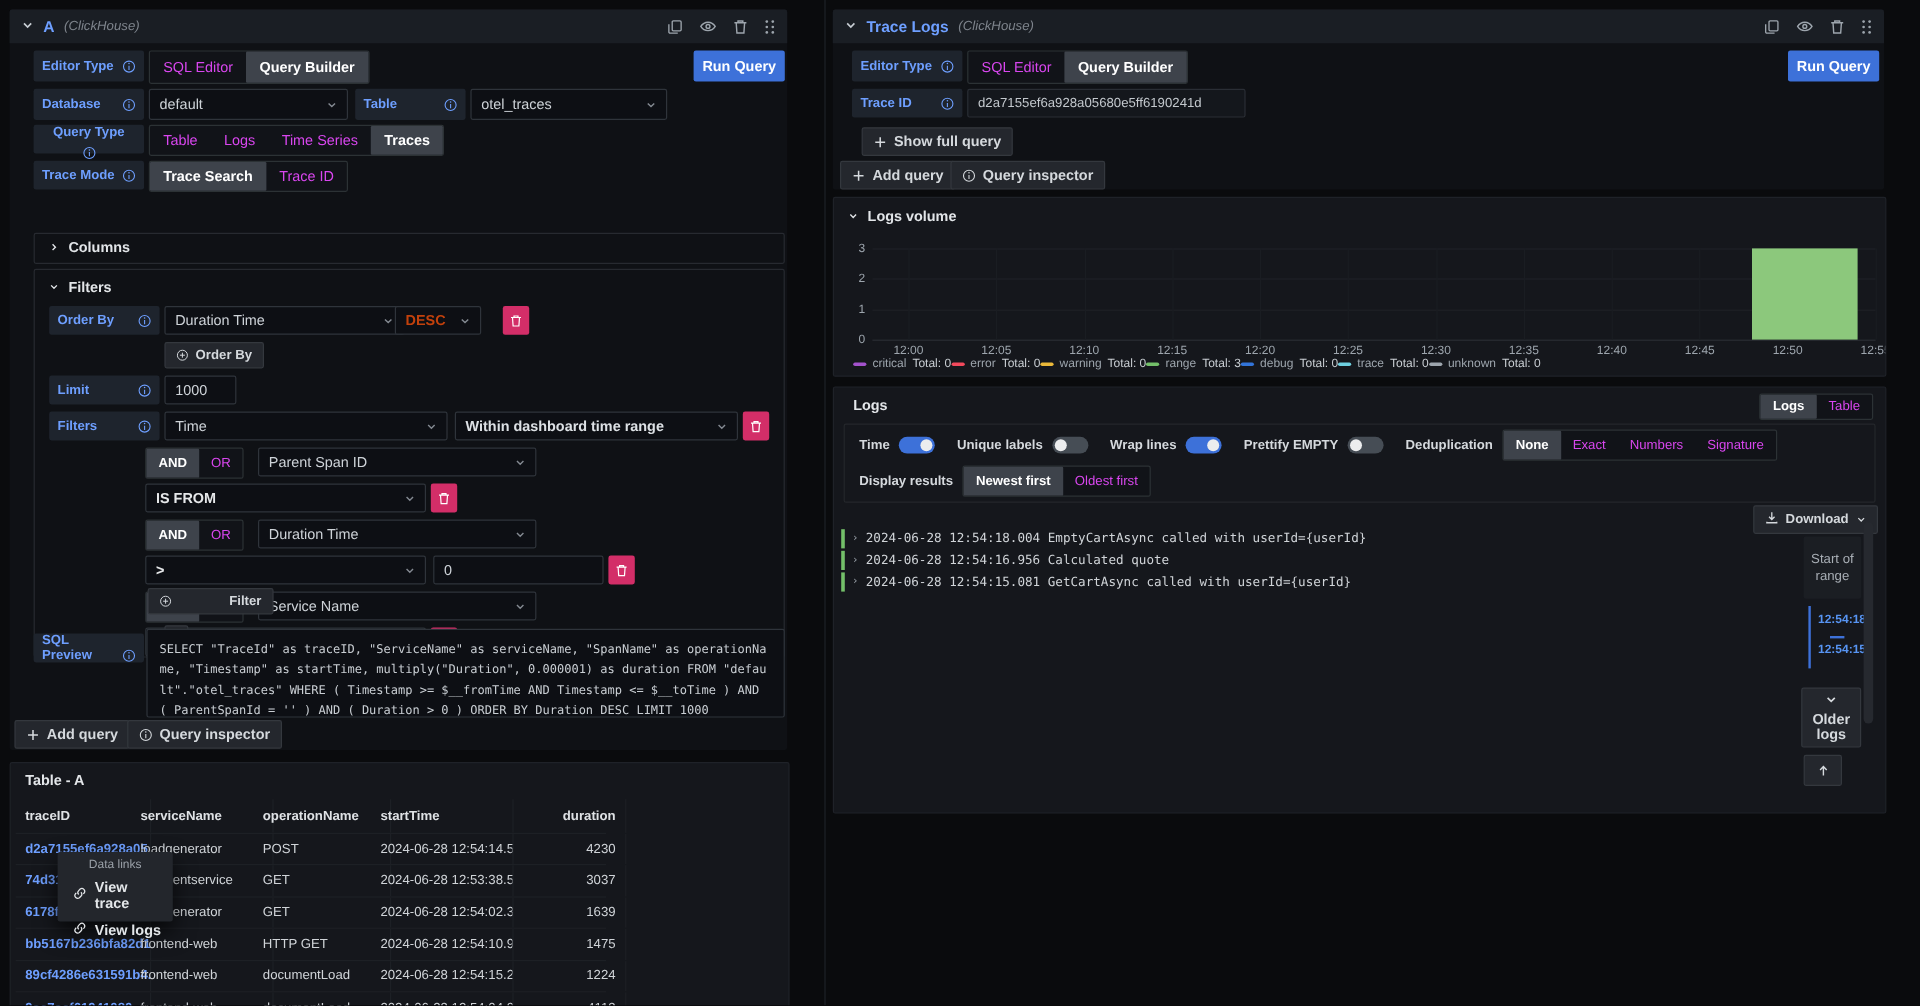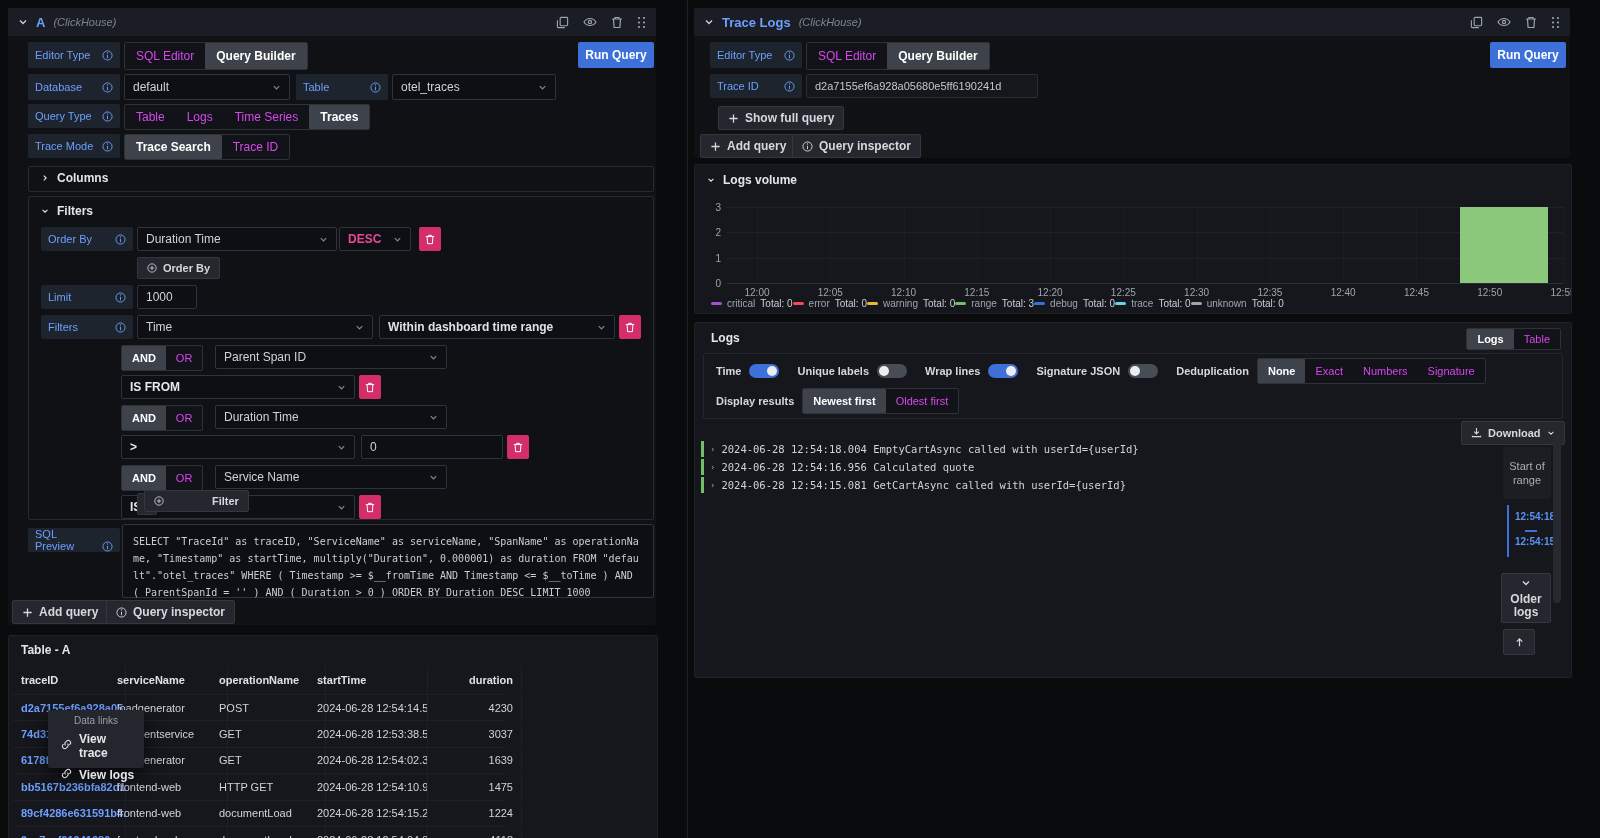--- a/index.html
+++ b/index.html
@@ -8,36 +8,36 @@
   .abs{position:absolute;}
   .pane{background:#0f1115;border-radius:2px;}
   .panel{background:#15171c;border:1px solid #1f2228;border-radius:2px;}
   .pane-header{position:absolute;left:0;top:0;right:0;height:28px;background:#1a1e24;border-radius:2px 2px 0 0;
        display:flex;align-items:center;padding:0 10px;gap:8px;}
   .pane-title{color:#6e9fff;font-size:13px;font-weight:700;}
   .pane-sub{color:#7e848c;font-size:11px;font-style:italic;}
   .hdr-icons{margin-left:auto;display:flex;align-items:center;gap:14px;color:#9da5ad;}
   .hdr-icons svg{display:block;}
   .chip{display:flex;align-items:center;justify-content:space-between;gap:6px;padding:0 7px;
-       background:#1e242d;border-radius:2px;color:#6e9fff;font-size:11px;font-weight:400;}
+       background:#1e242d;border-radius:2px;color:#6e9fff;font-size:11px;font-weight:700;}
   .chip .info{color:#6e9fff;display:flex;}
   .select,.tinput{display:flex;align-items:center;background:#0d0f14;border:1px solid #2f343b;border-radius:2px;
        padding:0 8px;font-size:12px;color:#ced3d8;}
   .select{justify-content:space-between;gap:6px;}
   .select .car{color:#848a92;display:flex;}
   .seg{display:inline-flex;align-items:stretch;border:1px solid #2c3235;border-radius:2px;background:#111318;}
   .seg .opt{padding:0 11px;display:flex;align-items:center;font-size:12px;color:#d946ef;font-weight:500;white-space:nowrap;border-radius:1px;}
   .seg .opt.active{background:#3e434b;color:#fff;font-weight:700;}
   .seg.sm .opt{font-size:11px;padding:0 10px;}
   .btn{display:inline-flex;align-items:center;gap:6px;background:#24272d;border:1px solid #34383e;border-radius:2px;
        color:#d5d9dd;font-size:11px;font-weight:600;padding:0 9px;white-space:nowrap;}
   .btn-blue{display:flex;align-items:center;justify-content:center;background:#3d71d9;border-radius:2px;
        color:#fff;font-size:12px;font-weight:600;}
   .btn-del{display:flex;align-items:center;justify-content:center;background:#d32e68;border-radius:2px;color:#fff;}
-  .collapse{border:1px solid #272a30;border-radius:2px;}
+  .collapse{border:1px solid #272a30;border-radius:2px;margin-top:28px;}
   .sec-title{display:flex;align-items:center;gap:8px;color:#e3e6e9;font-size:12px;font-weight:700;}
   .code{background:#0d0f14;border:1px solid #2f343b;border-radius:2px;padding:8px 10px;
        font-family:"DejaVu Sans Mono",monospace;font-size:10px;line-height:17px;color:#c9ced3;
        white-space:pre-wrap;word-break:break-all;}
   
   .t-head,.t-row{position:relative;height:100%;}
   .t-cell{position:absolute;top:0;height:100%;display:flex;align-items:center;padding:0 8px;font-size:11px;
        color:#d0d4d8;border-right:1px solid #1d2025;overflow:hidden;white-space:nowrap;}
   .t-cell.hd{font-weight:700;color:#dfe2e5;}
   .t-cell.link{color:#6e9fff;font-weight:600;}
@@ -166,21 +166,21 @@
     </div>
     <div class="abs select" style="left:384px;top:66px;width:146px;height:24px;">
       <span>otel_traces</span>
       <span class="car">
           <svg width="9" height="9" viewBox="0 0 10 10">
             <path d="M2 3.5 5 6.5 8 3.5" stroke="currentColor" stroke-width="1.3" fill="none"></path>
           </svg>
         </span>
     </div>
 
-    <div class="abs chip" style="left:20px;top:96px;width:78px;height:24px;">
+    <div class="abs chip" style="left:20px;top:96px;width:78px;height:24px;flex-direction:column;">
       <span>Query Type</span>
       <span class="info">
           <svg width="11" height="11" viewBox="0 0 12 12" fill="none" stroke="currentColor">
             <circle cx="6" cy="6" r="5"></circle>
             <path d="M6 5.2V9"></path>
             <circle cx="6" cy="3.2" r=".7" fill="currentColor" stroke="none"></circle>
           </svg>
         </span>
     </div>
     <div class="abs seg" style="left:116px;top:96px;height:24px;">
@@ -233,21 +233,21 @@
           </span>
       </div>
       <div class="abs select" style="left:108px;top:30px;width:182px;height:22px;">
         <span>Duration Time</span>
         <span class="car">
             <svg width="9" height="9" viewBox="0 0 10 10">
               <path d="M2 3.5 5 6.5 8 3.5" stroke="currentColor" stroke-width="1.3" fill="none"></path>
             </svg>
           </span>
       </div>
-      <div class="abs select" style="left:310px;top:30px;width:54px;height:22px;font-weight:700;color:#ec4899;">
+      <div class="abs select" style="left:300px;top:30px;width:54px;height:22px;font-weight:700;color:#c2410c;">
         <span>DESC</span>
         <span class="car">
             <svg width="9" height="9" viewBox="0 0 10 10">
               <path d="M2 3.5 5 6.5 8 3.5" stroke="currentColor" stroke-width="1.3" fill="none"></path>
             </svg>
           </span>
       </div>
       <div class="abs btn-del" style="left:390px;top:30px;width:22px;height:24px;">
         <svg width="10" height="11" viewBox="0 0 12 13" fill="none" stroke="#fff" stroke-width="1.2">
             <path d="M1 3h10M4 3V1.5h4V3M2.5 3l.6 8.5h5.8L9.5 3"></path>
@@ -383,21 +383,21 @@
           </span>
       </div>
       <div class="abs btn-del" style="left:330px;top:298px;width:22px;height:24px;">
         <svg width="10" height="11" viewBox="0 0 12 13" fill="none" stroke="#fff" stroke-width="1.2">
             <path d="M1 3h10M4 3V1.5h4V3M2.5 3l.6 8.5h5.8L9.5 3"></path>
           </svg>
       </div>
 
       <div class="abs btn" style="left:108px;top:296px;height:20px;top:296px;left:108px;" hidden=""></div>
     </div>
-    <div class="abs btn" style="left:136px;top:482px;height:20px;z-index:2;gap:48px;">
+    <div class="abs btn" style="left:115px;top:482px;height:20px;z-index:2;gap:48px;">
       <svg width="10" height="10" viewBox="0 0 12 12" fill="none" stroke="currentColor">
           <circle cx="6" cy="6" r="5"></circle>
           <path d="M6 3.5v5M3.5 6h5"></path>
         </svg>
       <span>Filter</span>
     </div>
 
     <div class="abs chip" style="left:20px;top:520px;width:78px;height:24px;align-items:flex-end;">
       <span>SQL Preview</span>
       <span class="info">
@@ -690,21 +690,21 @@
           </span>
         <span class="ctl-pair">
             <span class="ctl-label">Unique labels</span>
           <span class="switch"></span>
           </span>
         <span class="ctl-pair">
             <span class="ctl-label">Wrap lines</span>
           <span class="switch on"></span>
           </span>
         <span class="ctl-pair">
-            <span class="ctl-label">Signature JSON</span>
+            <span class="ctl-label">Prettify EMPTY</span>
           <span class="switch"></span>
           </span>
         <span class="ctl-pair">
           <span class="ctl-label">Deduplication</span>
           <span class="seg sm" style="height:24px;">
             <span class="opt active">None</span>
             <span class="opt">Exact</span>
             <span class="opt">Numbers</span>
             <span class="opt">Signature</span>
           </span>

